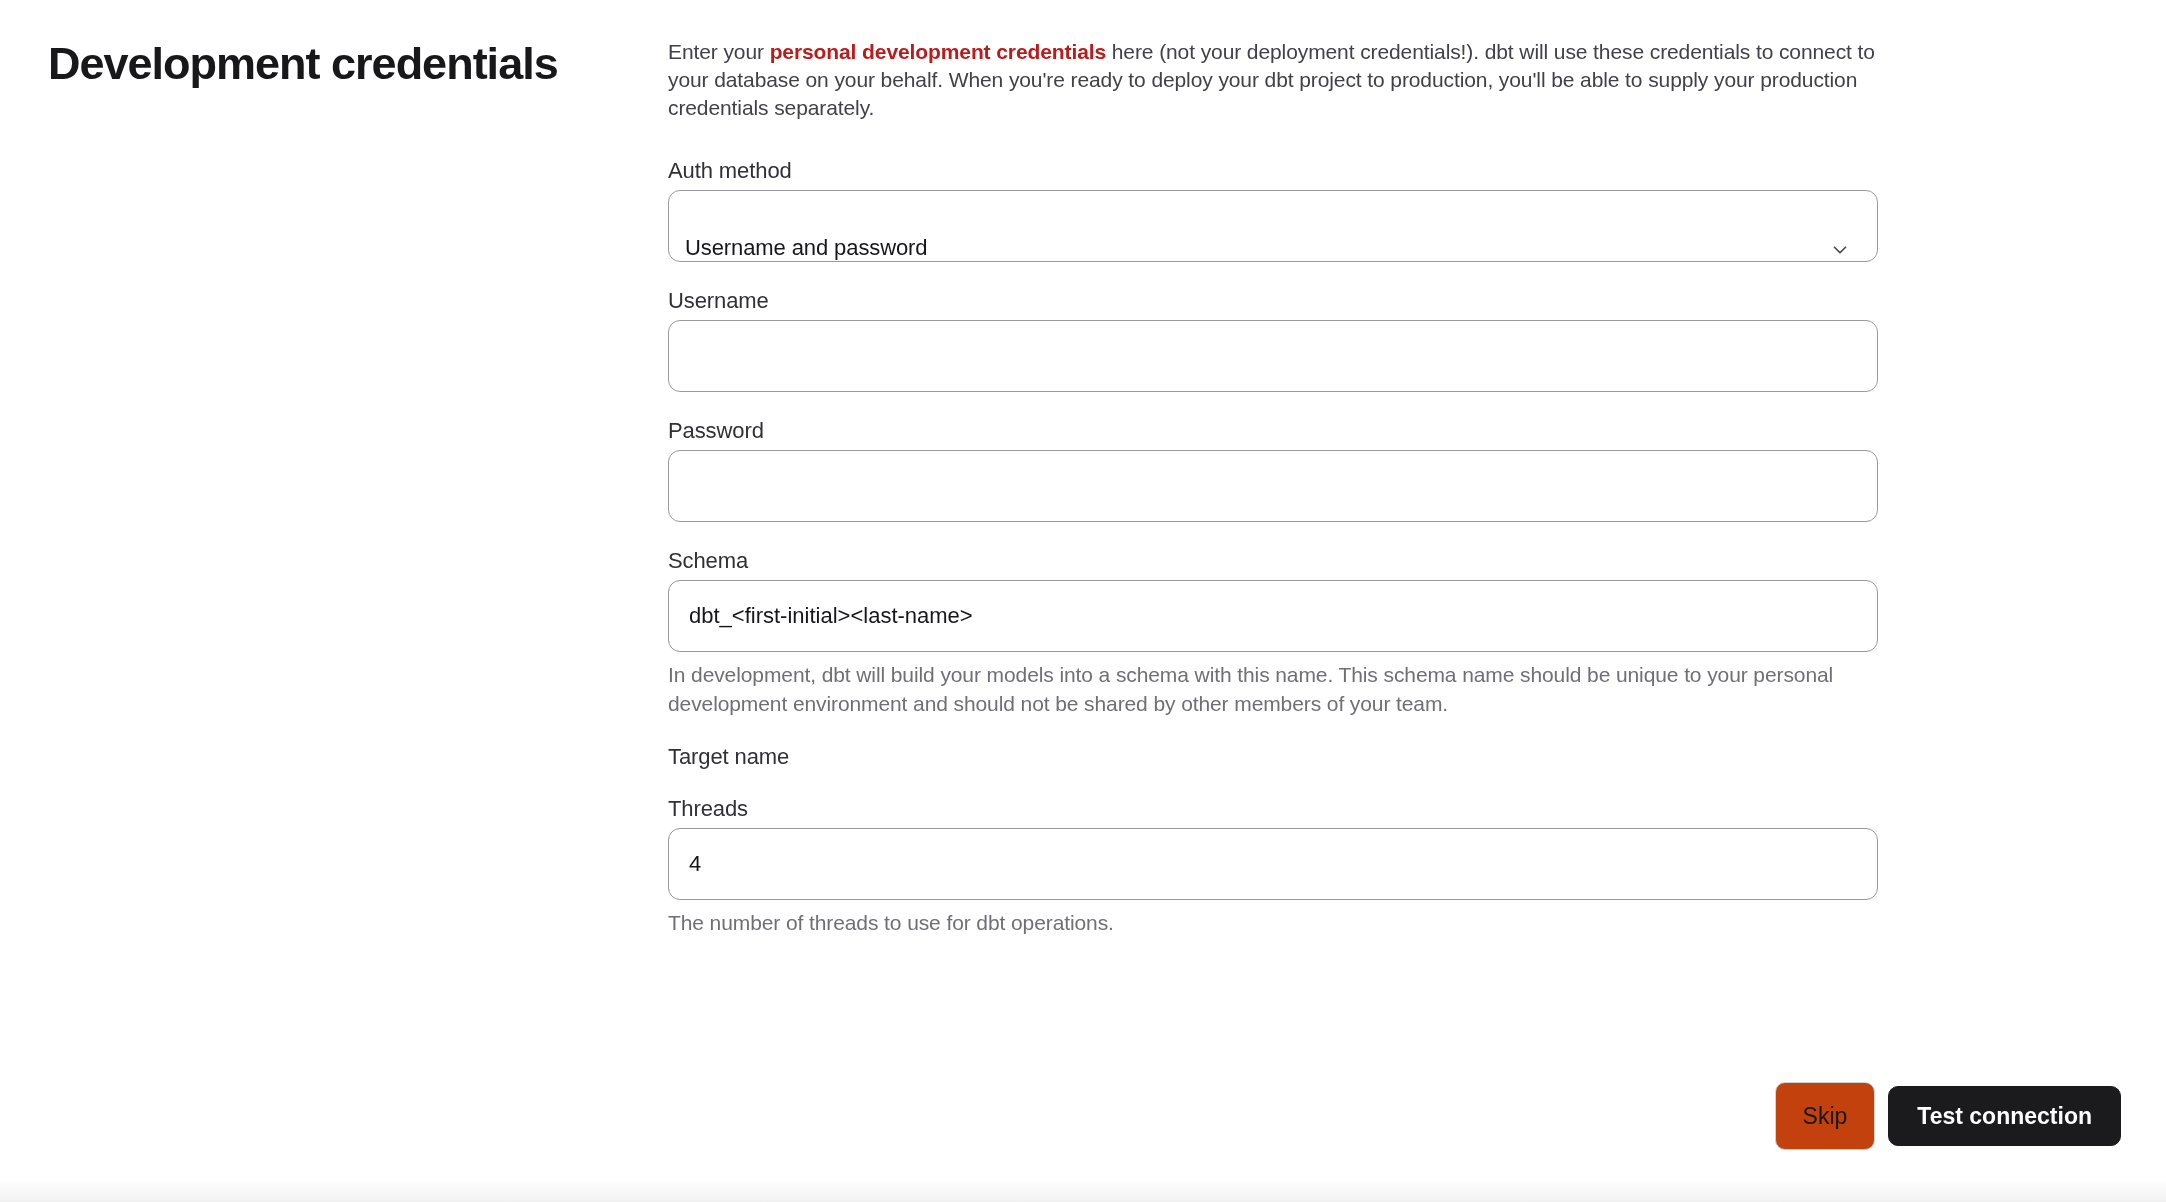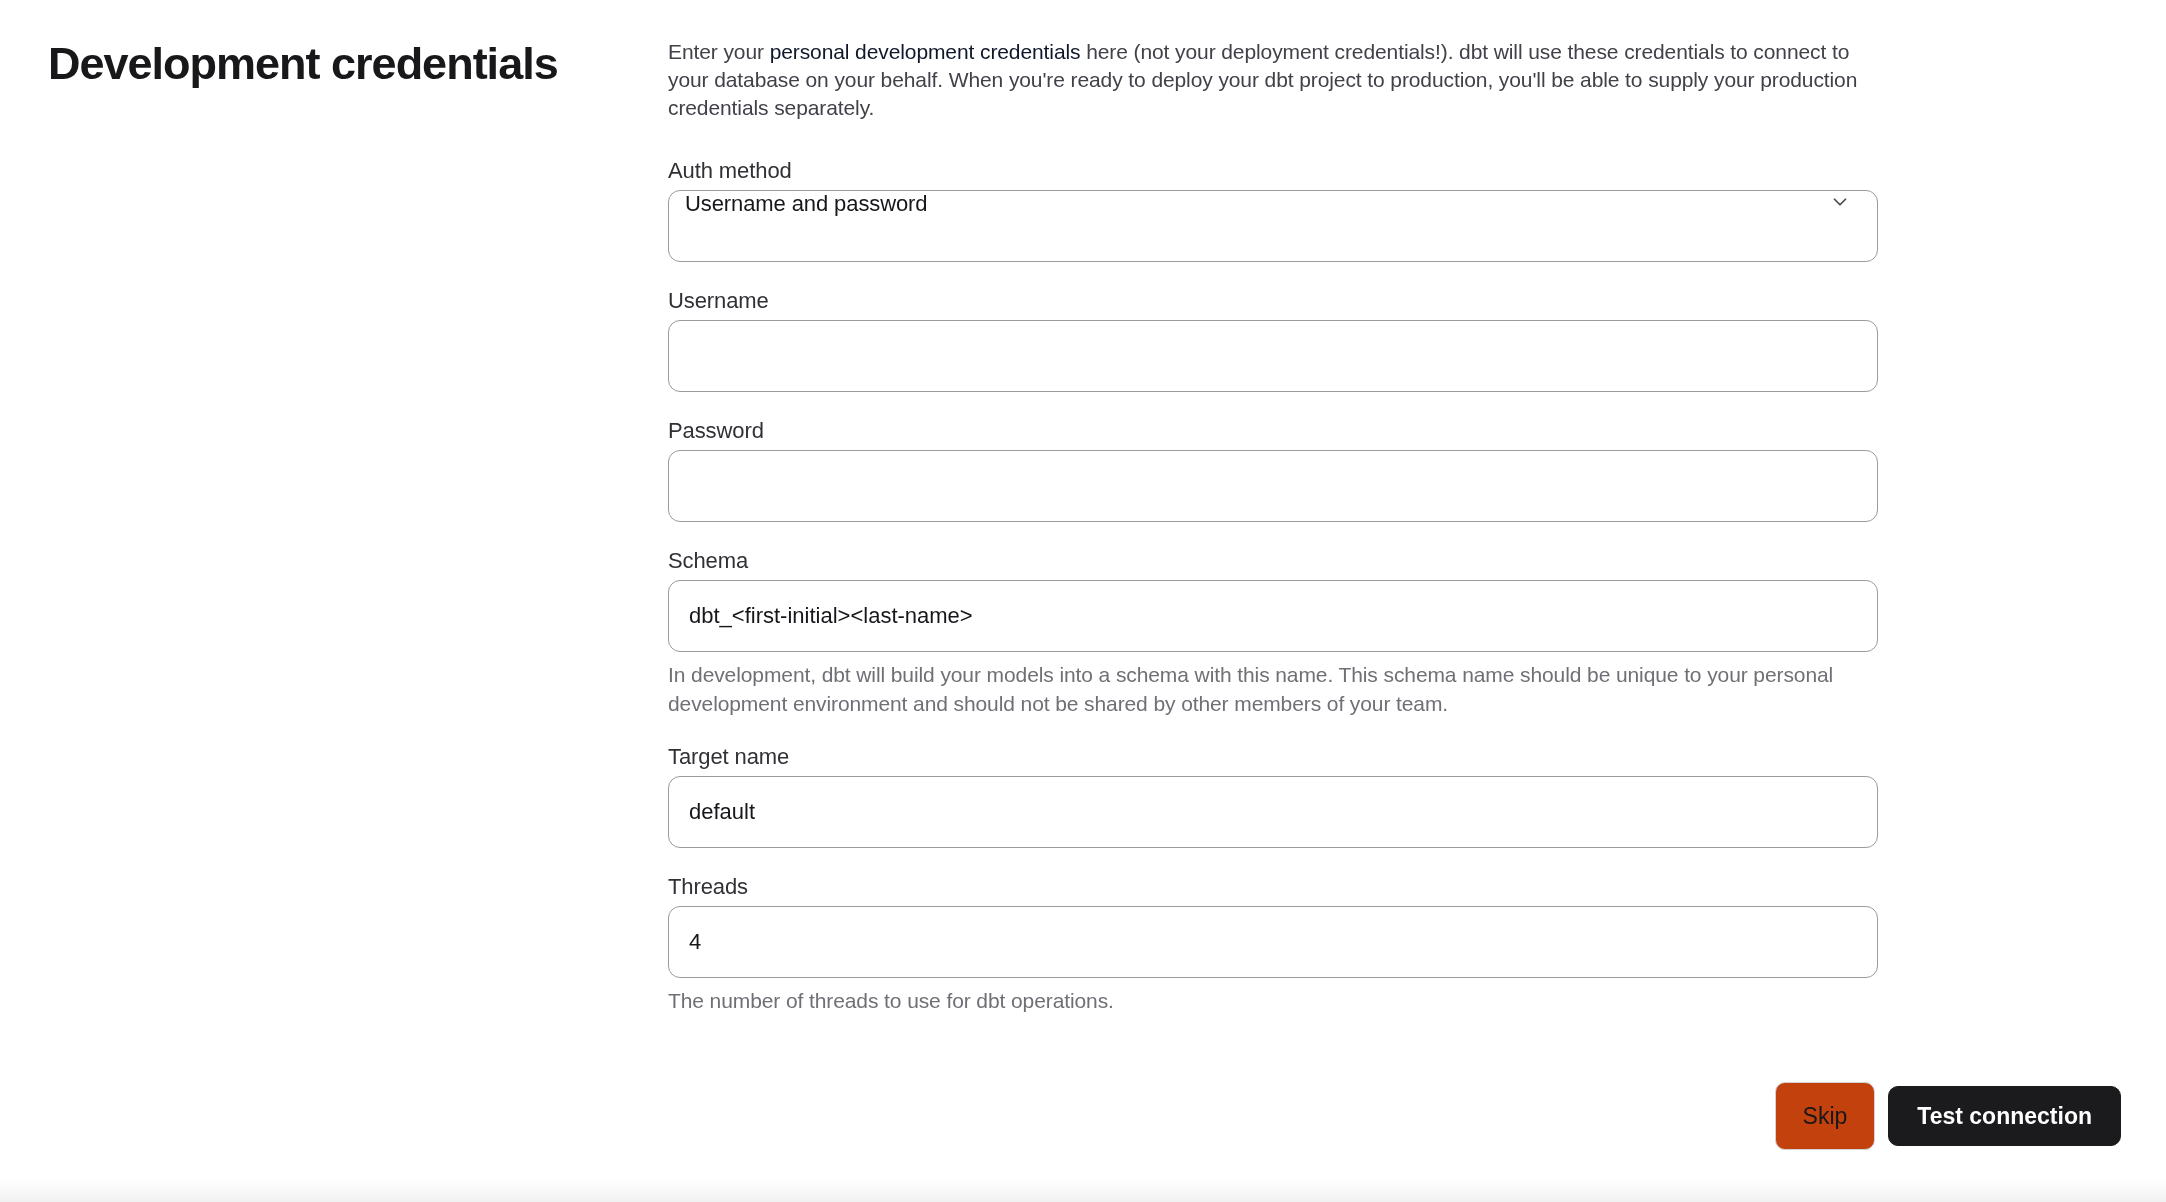--- a/index.html
+++ b/index.html
@@ -27,21 +27,21 @@
     position: absolute;
     left: 668px; top: 38px;
     width: 1210px;
   }
 
   .intro {
     font-size: 21px;
     line-height: 28px;
     color: #414149;
   }
-  .intro b { font-weight: 400; color: #0f172a; }
+  .intro b { font-weight: 700; color: #b91c1c; }
 
   .field { margin-top: 26px; }
   .field:first-of-type { margin-top: 36px; }
 
   .field-label {
     display: block;
     font-size: 22px;
     line-height: 26px;
     color: #303036;
     margin-bottom: 6px;
@@ -56,21 +56,21 @@
     background: #ffffff;
     font-family: "Liberation Sans", sans-serif;
     font-size: 22px;
     color: #17171b;
     padding: 0 20px;
     outline: none;
   }
 
   .select-box {
     display: flex;
-    align-items: flex-start;
+    align-items: flex-end;
     justify-content: space-between;
     cursor: pointer;
     padding-left: 16px;
   }
   .select-box .select-value { color: #17171b; }
   .chevron { width: 22px; height: 22px; flex: 0 0 auto; margin-right: 6px; }
 
   .help-text {
     margin-top: 8px;
     font-size: 21px;
@@ -154,21 +154,20 @@
     </div>
 
     <div class="field">
       <label class="field-label">Schema</label>
       <input class="text-input" type="text" value="dbt_&lt;first-initial&gt;&lt;last-name&gt;" style="">
       <div class="help-text">In development, dbt will build your models into a schema with this name. This schema name should be unique to your personal development environment and should not be shared by other members of your team.</div>
     </div>
 
     <div class="field">
       <label class="field-label">Target name</label>
-      <input class="text-input" type="text" value="default" style="">
     </div>
 
     <div class="field">
       <label class="field-label">Threads</label>
       <input class="text-input" type="text" value="4" style="">
       <div class="help-text">The number of threads to use for dbt operations.</div>
     </div>
 
   </div>
 

